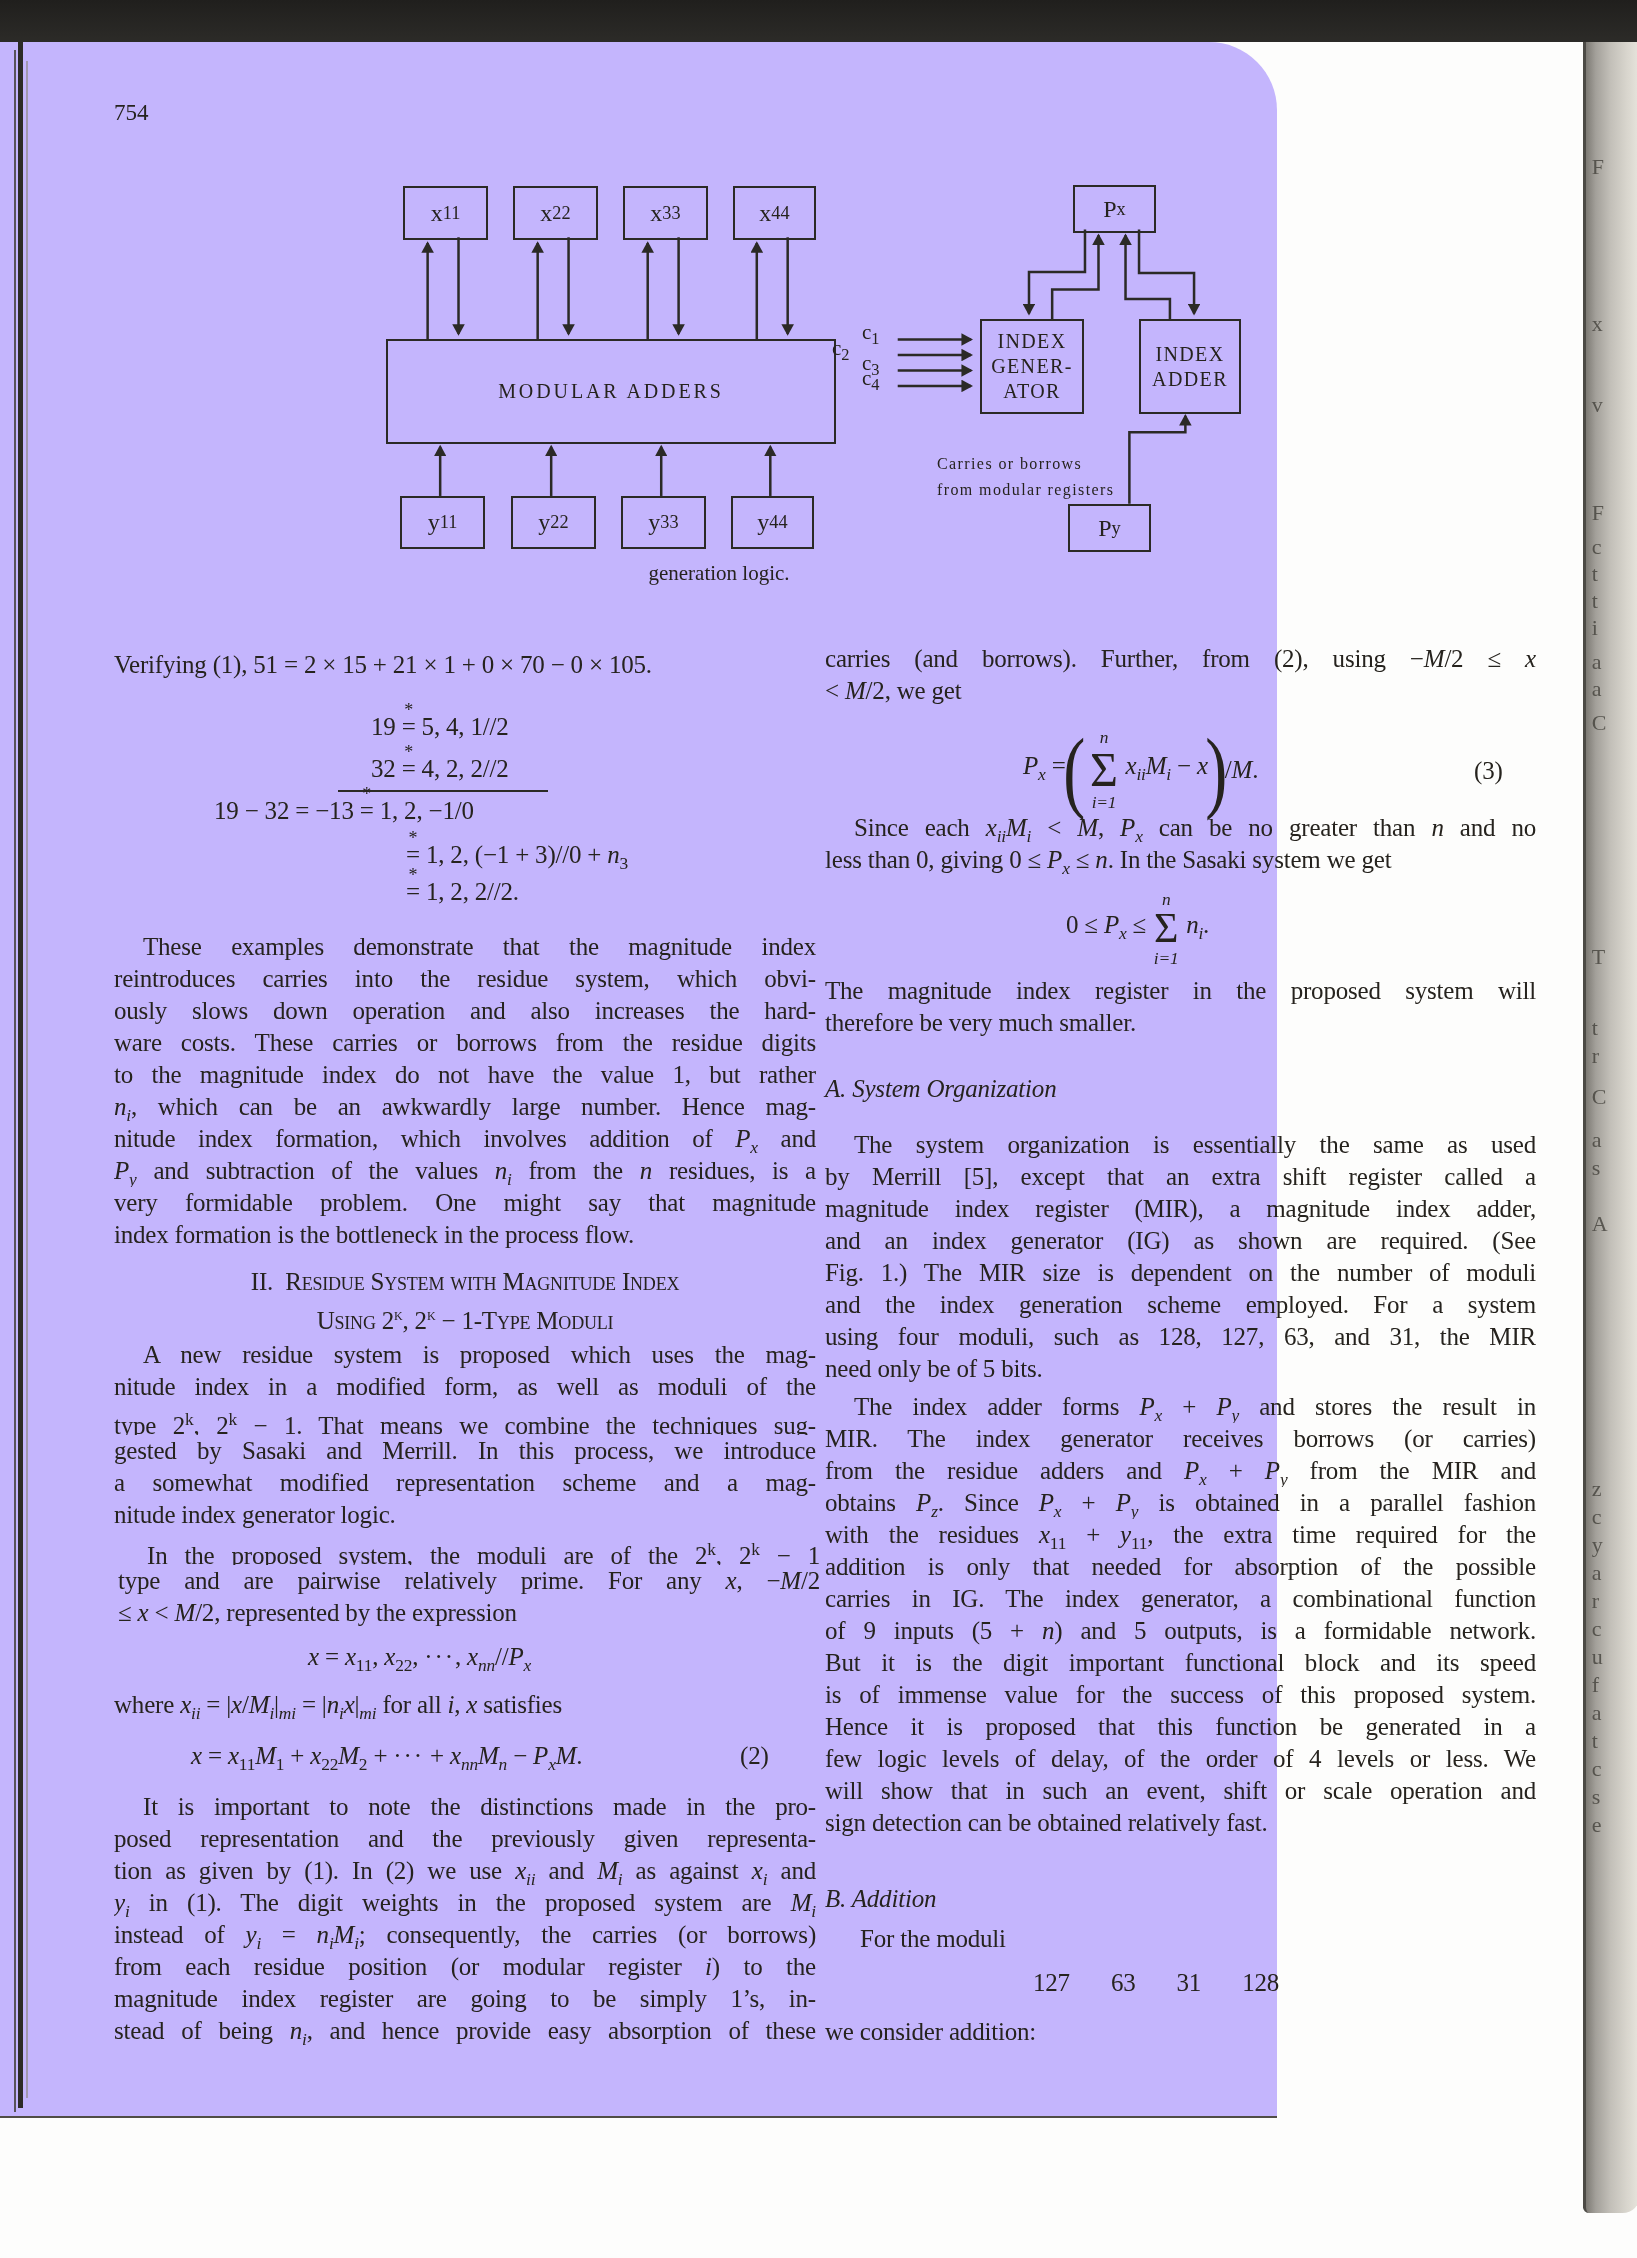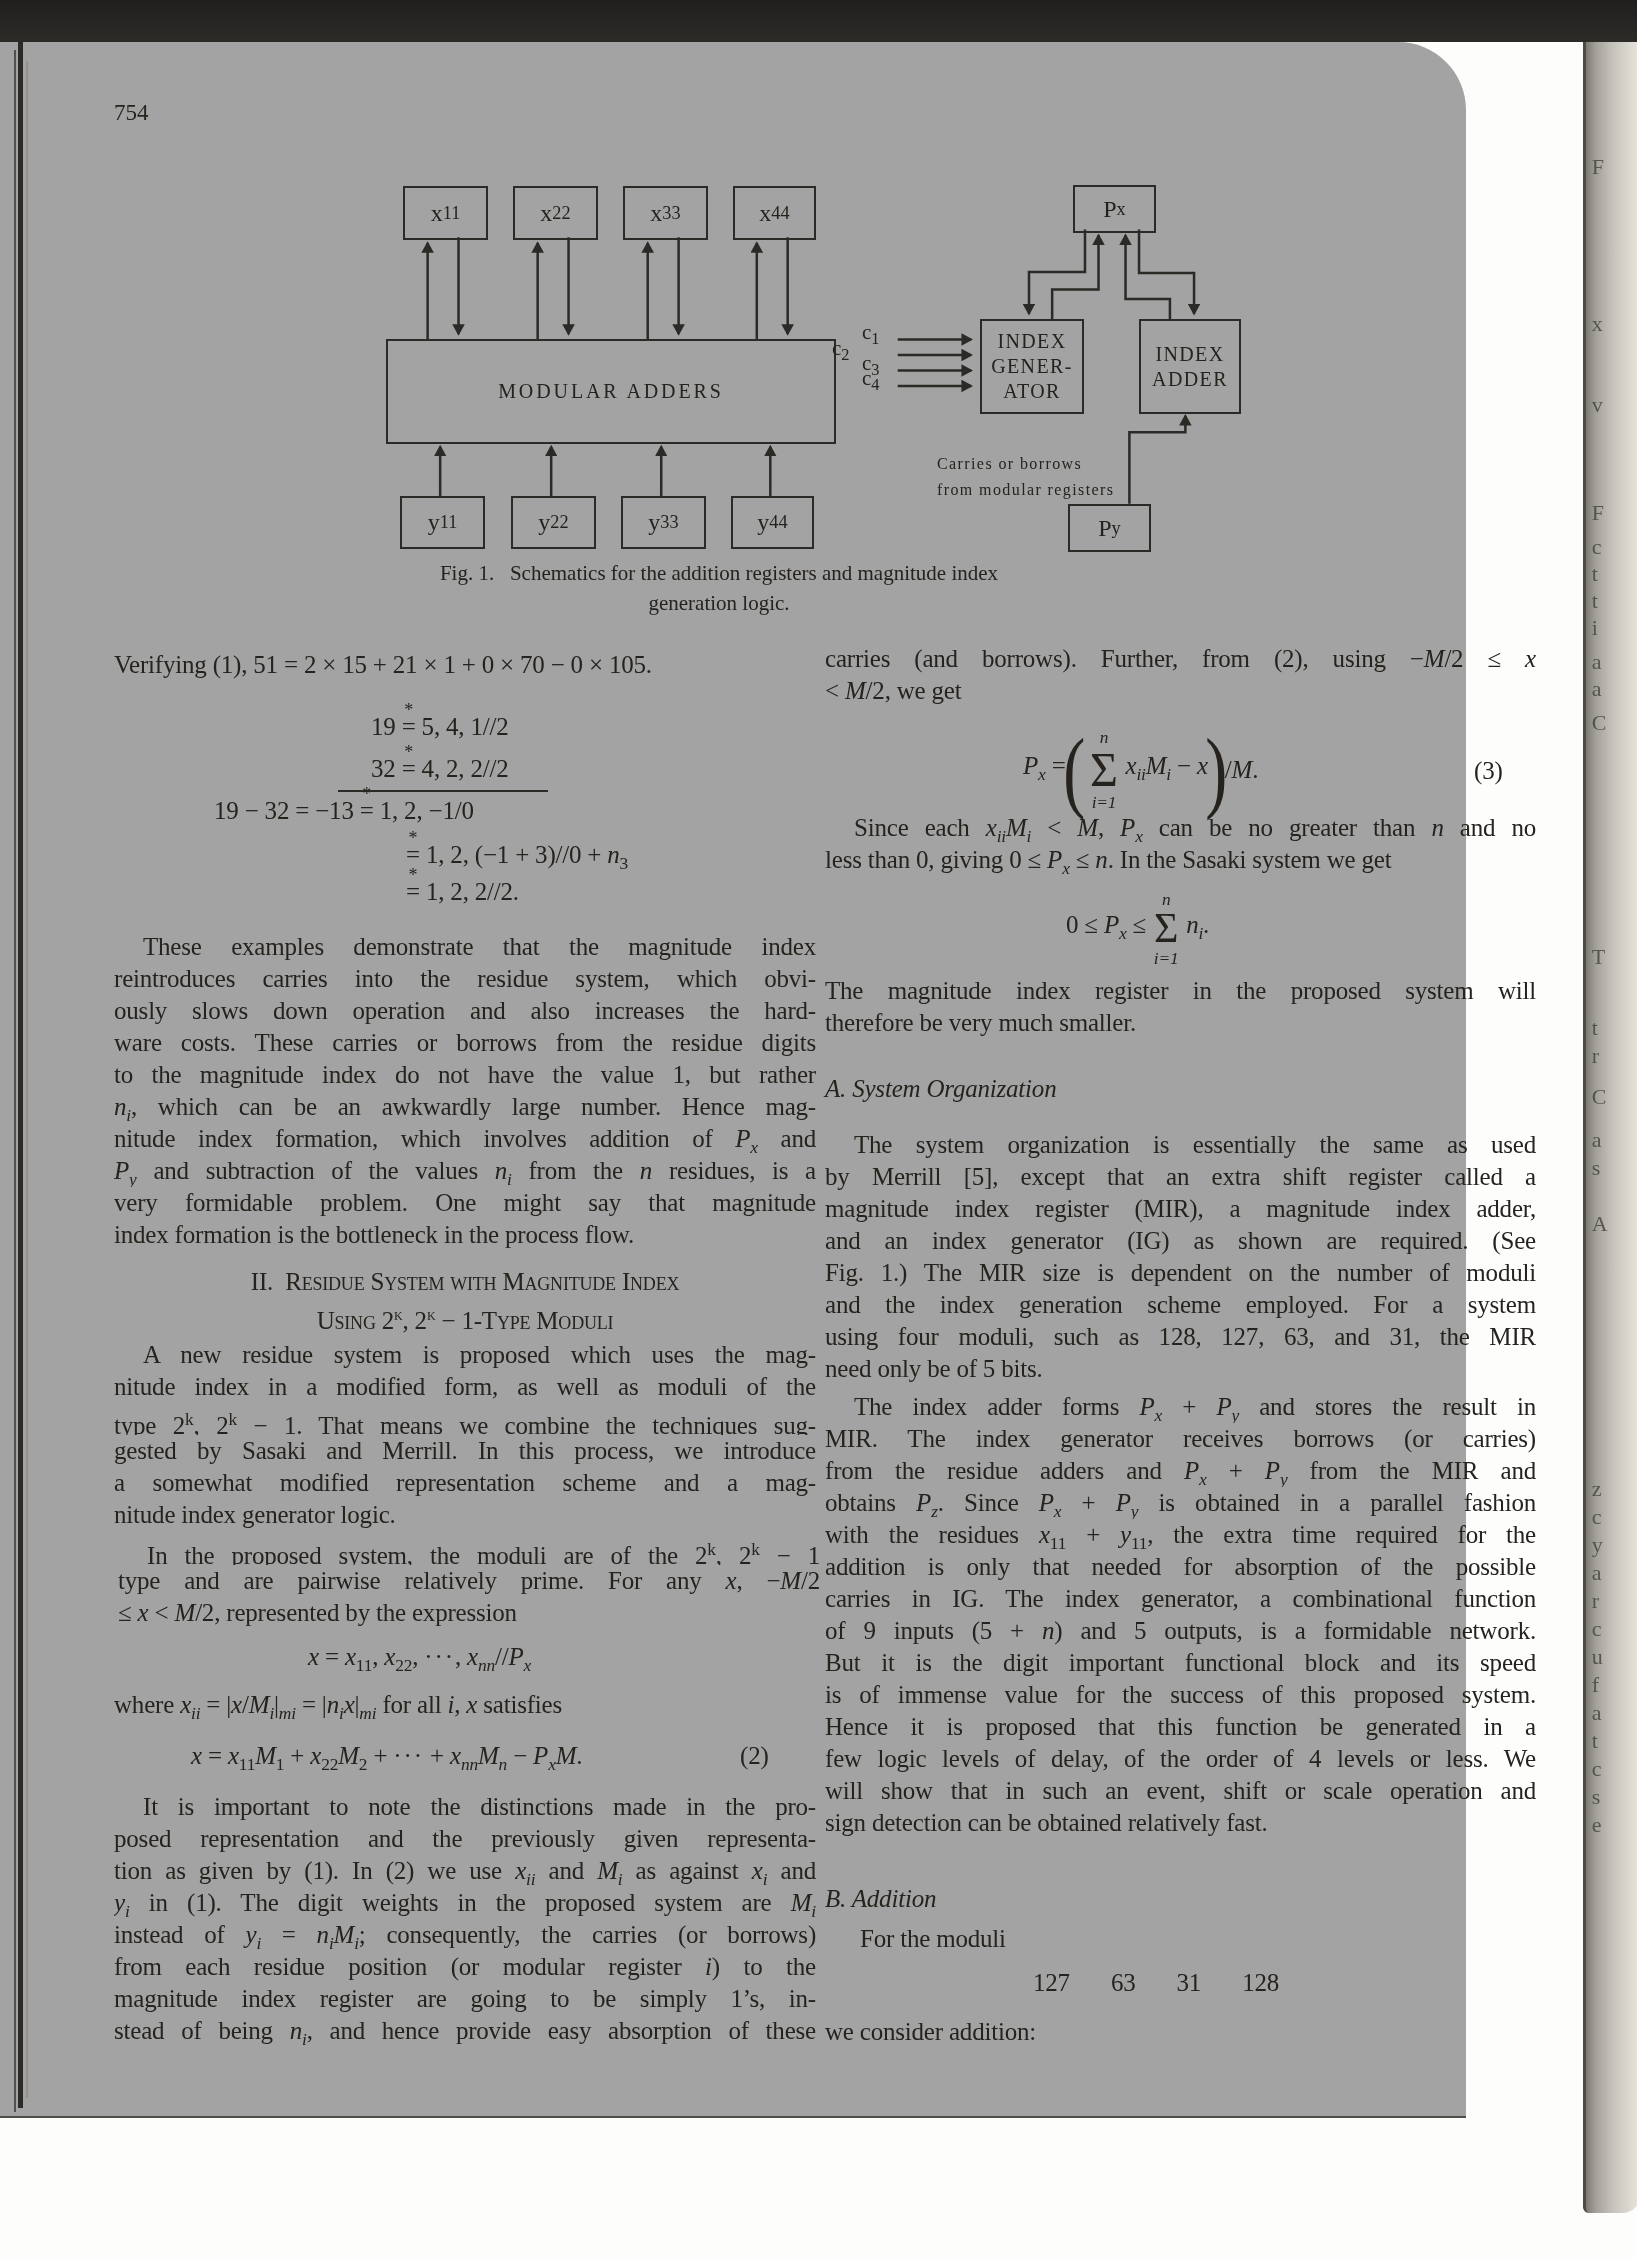--- a/index.html
+++ b/index.html
@@ -7,22 +7,22 @@
         font-family:"Liberation Serif","DejaVu Serif",serif;color:#26231e;}
   
   .topband{position:absolute;left:0;top:0;width:1638px;height:42px;
            background:linear-gradient(180deg,#201f1d,#2c2b28);z-index:5;}
   
   .edgestrip{position:absolute;left:1583px;top:0;width:54px;height:2213px;z-index:2;
              background:linear-gradient(90deg,#7d7a74 0%,#a3a09a 18%,#c2bfb8 45%,#d8d5cd 75%,#e8e5dd 100%);
              border-left:3.9px solid #4c4a45;border-radius:0 0 17.4px 5.8px;}
   .frag{position:absolute;left:5.8px;width:25px;font-size:22px;color:#44423c;opacity:.8;}
   
-  .paper{position:absolute;left:0;top:42px;width:1466px;height:2074px;z-index:3;
-         background:#a3a3a3;border-top-right-radius:68px;border-bottom:2.9px solid #504d46;}
+  .paper{position:absolute;left:0;top:42px;width:1277px;height:2074px;z-index:3;
+         background:#c4b5fd;border-top-right-radius:68px;border-bottom:2.9px solid #504d46;}
   .bind1{position:absolute;left:13.5px;top:7.7px;width:2.9px;height:2062px;background:#45423c;opacity:.85;}
   .bind2{position:absolute;left:18.3px;top:0;width:4.8px;height:2066px;background:#2d2b27;}
   .bind3{position:absolute;left:26px;top:19.3px;width:1.9px;height:2037px;background:#8a867d;opacity:.6;}
 
   .hdr-num{position:absolute;left:114px;top:58px;font-size:23px;}
   .hdr-journal{position:absolute;left:763px;top:56px;width:749px;text-align:right;
                font-size:23px;letter-spacing:0.5px;}
 
   
   .fbox{position:absolute;border:2.9px solid #2b2a26;display:flex;align-items:center;
@@ -168,21 +168,20 @@
     <div class="clabel" style="left:832px;top:294px">c<sub>2</sub></div>
     <div class="clabel" style="left:862px;top:309px">c<sub>3</sub></div>
     <div class="clabel" style="left:862px;top:324px">c<sub>4</sub></div>
 
     <div class="cnote">
       <div>Carries or borrows</div>
       <div>from modular registers</div>
     </div>
 
     <div class="fcap">
-      <div>Fig. 1.&nbsp;&nbsp; Schematics for the addition registers and magnitude index</div>
       <div>generation logic.</div>
     </div>
 
     <div class="col" style="left:114px;top:595px;width:702px;height:1448px">
       <div class="abs" style="left:0;top:11.6px">Verifying (1), 51 = 2 × 15 + 21 × 1 + 0 × 70 − 0 × 105.</div>
 
       <div class="abs" style="left:257px;top:74px">19 <span class="se">=</span> 5, 4, 1//2</div>
       <div class="abs" style="left:257px;top:116px">32 <span class="se">=</span> 4, 2, 2//2</div>
       <div class="rule" style="left:224px;top:153px;width:210px"></div>
       <div class="abs" style="left:100px;top:158px">19 − 32 = −13 <span class="se">=</span> 1, 2, −1/0</div>

